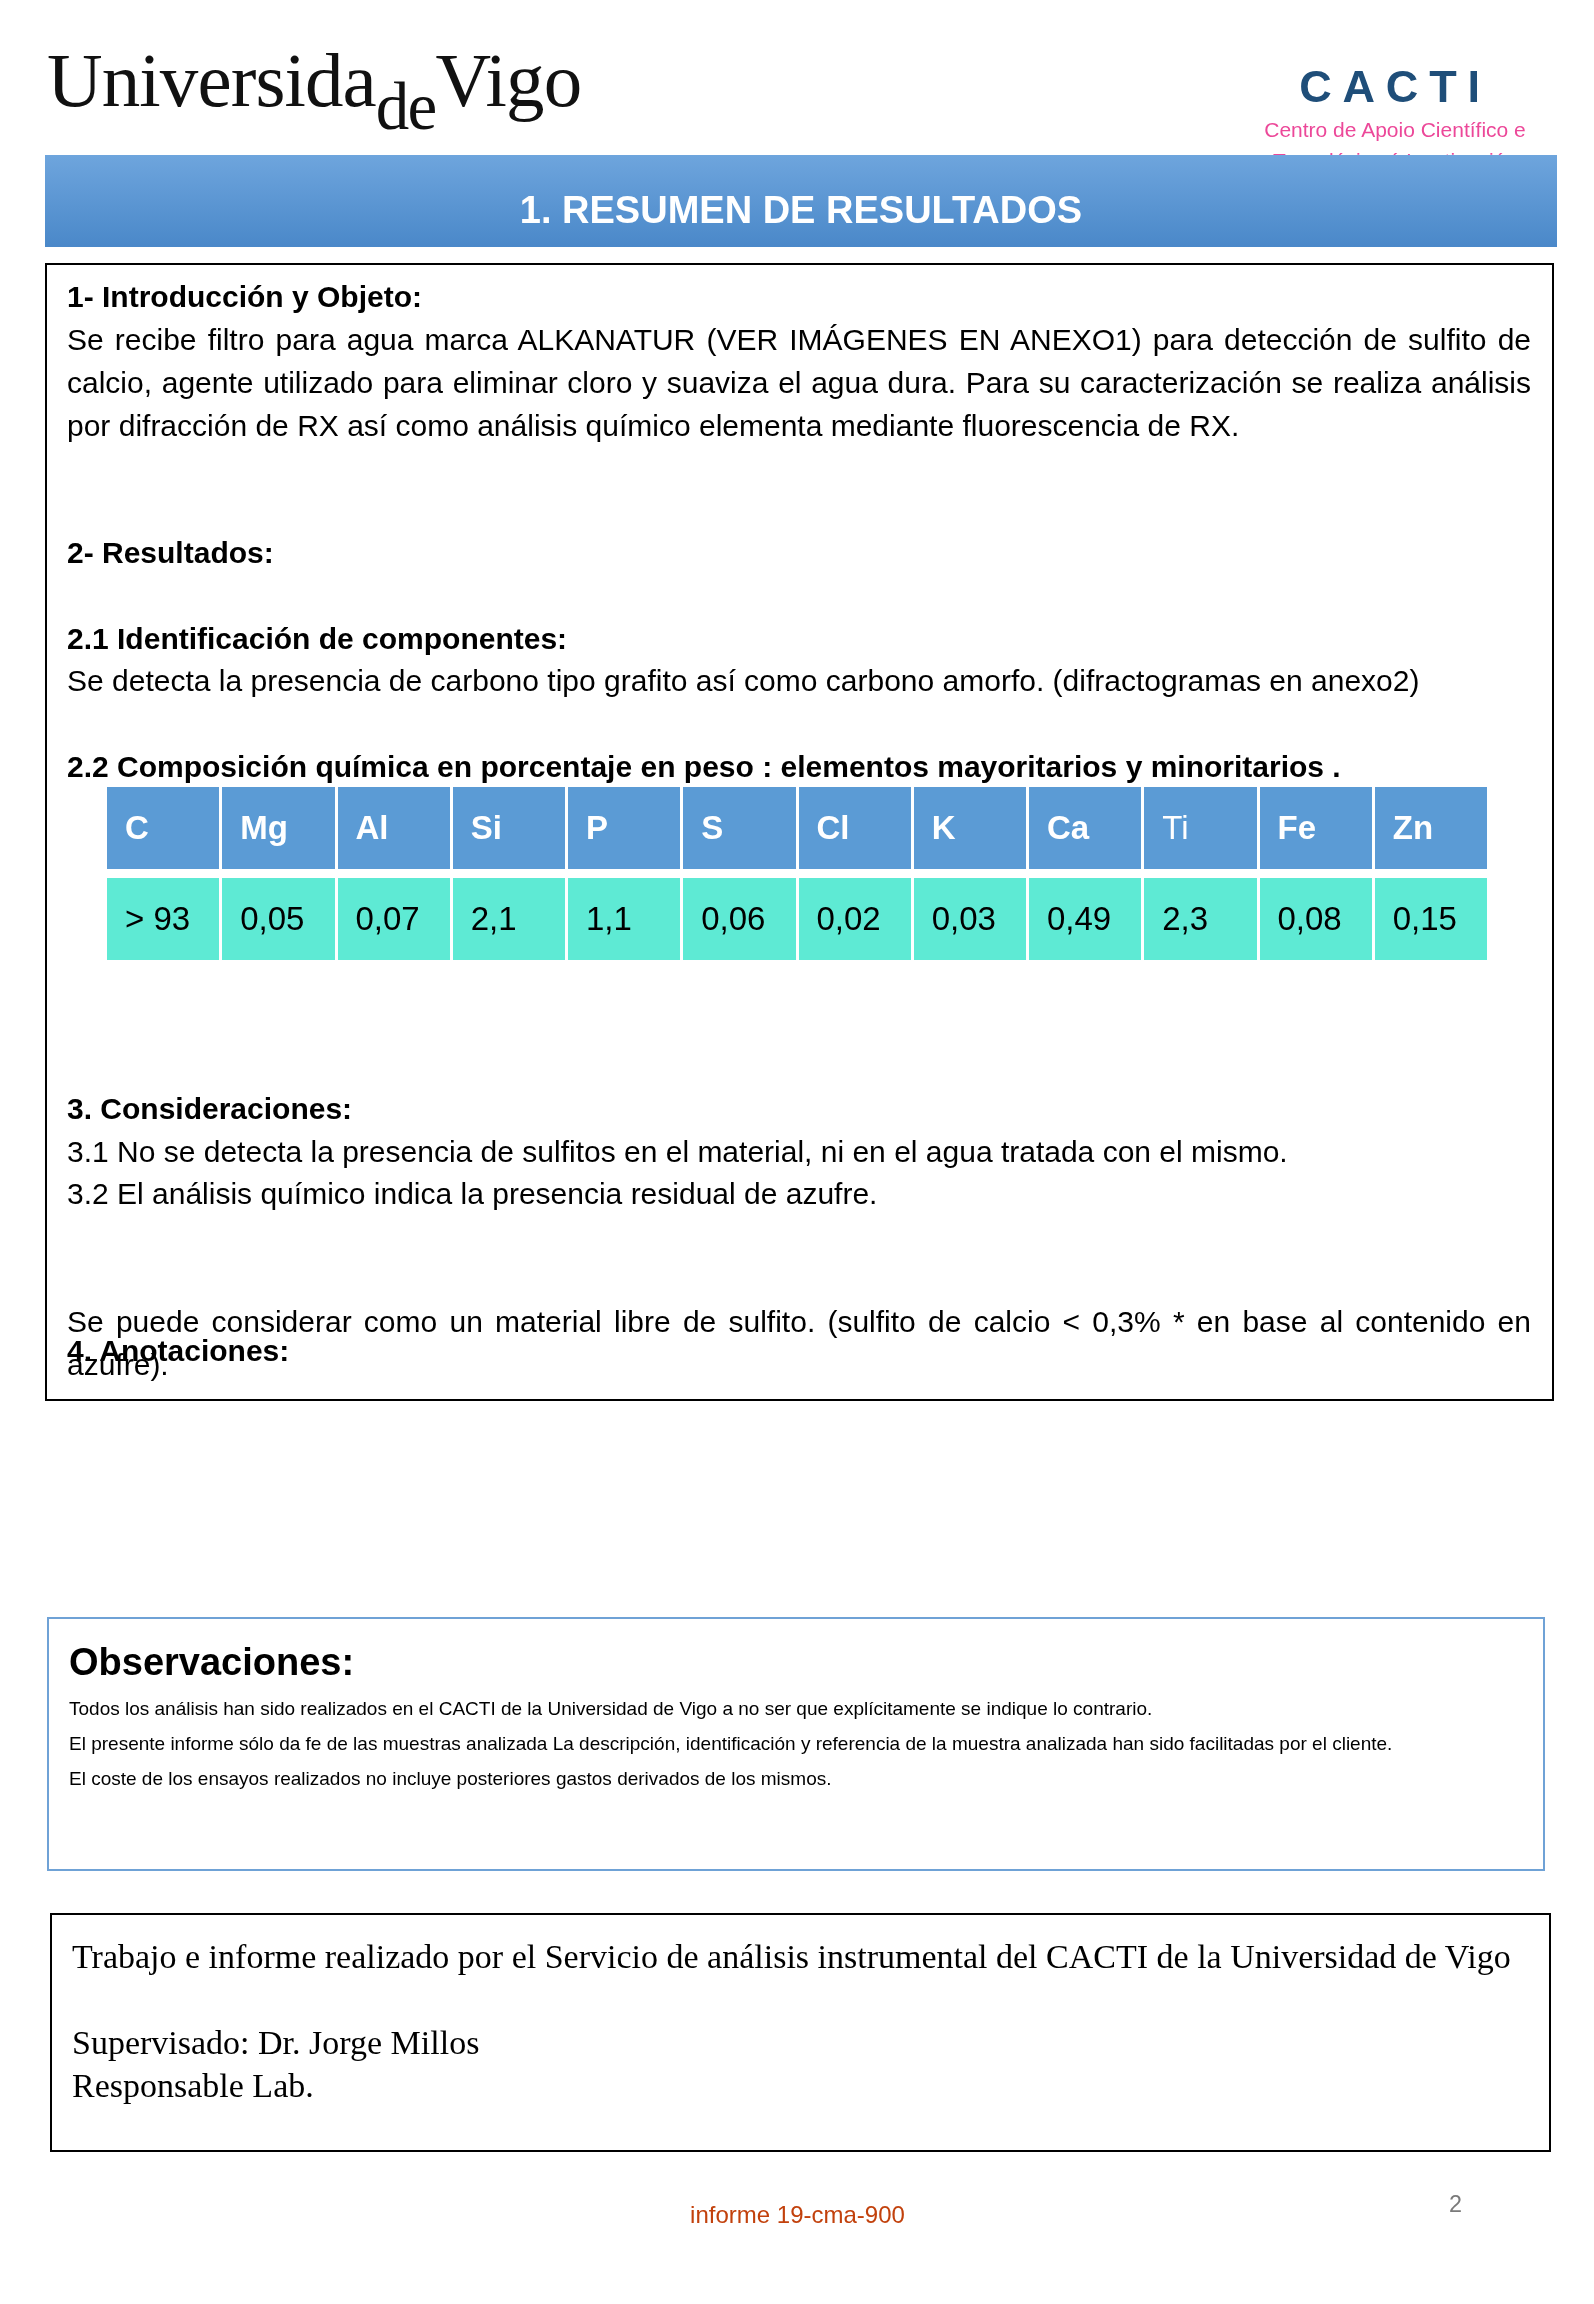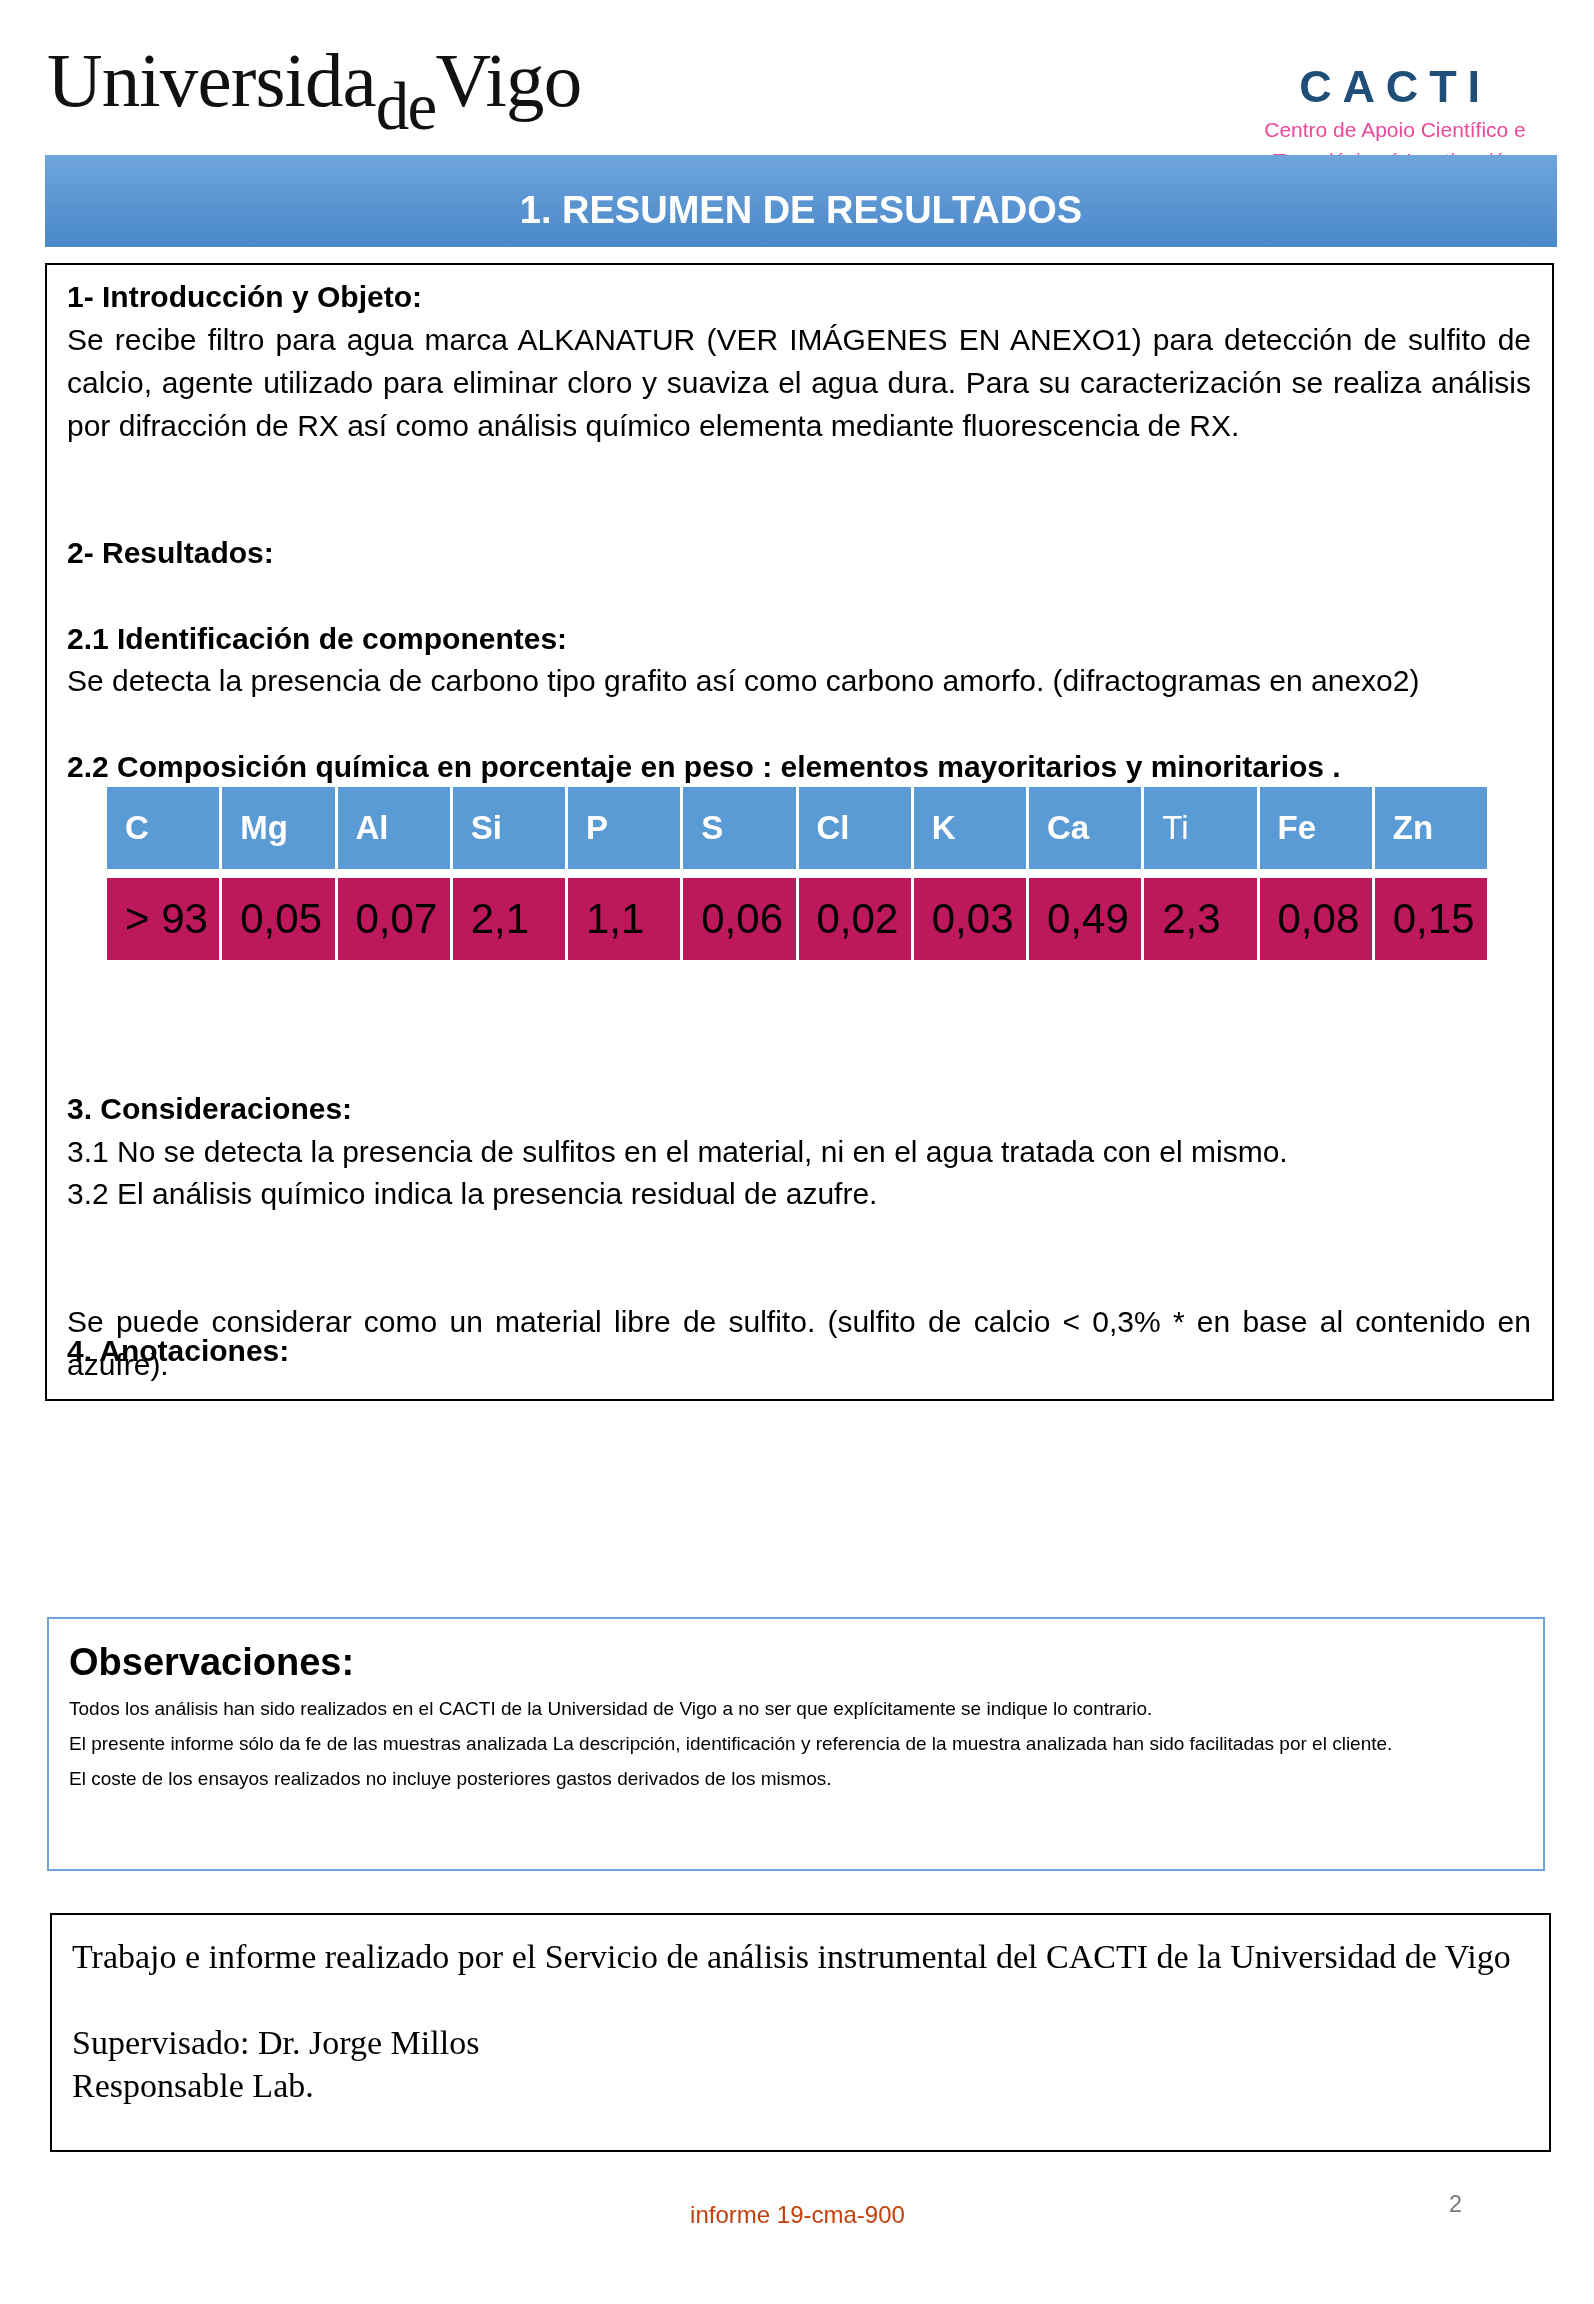--- a/index.html
+++ b/index.html
@@ -10,21 +10,21 @@
   .cacti { left:1224px; top:27px; width:342px; text-align:center; }
   .cacti-title { font-family:"Liberation Sans", sans-serif; font-weight:bold; font-size:45px; color:#1f4e79; letter-spacing:10.8px; line-height:54px;margin-top:33px; }
   .cacti-sub { font-size:21px; color:#ec4899; line-height:31px; }
   .banner { left:45px; top:155px; width:1512px; height:92px; background:linear-gradient(#6ea5dd, #4a88c9); color:#fff; font-weight:bold; font-size:38px; display:flex; align-items:center; justify-content:center; padding-top:19px; box-sizing:border-box; }
   .mainbox { left:45px; top:263px; width:1509px; height:1138px; border:2.7px solid #000; box-sizing:border-box; }
   .para { position:absolute; left:67px; width:1464px; font-size:30px; line-height:43px; text-align:justify; }
   .h { font-weight:bold; }
   table.comp { position:absolute; left:104px; top:787px; width:1386px; border-collapse:separate; border-spacing:3.6px 0; table-layout:fixed; }
   table.comp th { background:#5b9bd5; color:#fff; font-weight:bold; text-align:left; padding-left:18px; height:80px; font-size:33px; border-bottom:9px solid #fff; }
   table.comp th.ti { font-weight:normal; }
-  table.comp td { background:#be185d; text-align:left; padding-left:18px; height:80px; font-size:42px; }
+  table.comp td { background:#5eead4; text-align:left; padding-left:18px; height:80px; font-size:33px; }
   .obsbox { left:47px; top:1617px; width:1498px; height:254px; border:2.7px solid #6fa2d6; box-sizing:border-box; }
   .obs-title { position:absolute; left:20px; top:21.6px; font-size:38px; font-weight:bold; }
   .obs-lines { position:absolute; left:20px; top:72px; width:1440px; font-size:19px; line-height:35px; }
   .sigbox { left:50px; top:1913px; width:1501px; height:239px; border:2.7px solid #000; box-sizing:border-box; font-family:"Liberation Serif", serif; }
   .sig-text { position:absolute; left:20px; top:20px; width:1440px; font-size:34px; line-height:43px; }
   .footer-ref { left:0; top:2201px; width:1595px; text-align:center; font-size:24px; color:#c2410c; }
   .page-num { left:1449px; top:2191px; font-size:23.4px; color:#7a7a7a; }
 </style>
 </head>
 <body>

